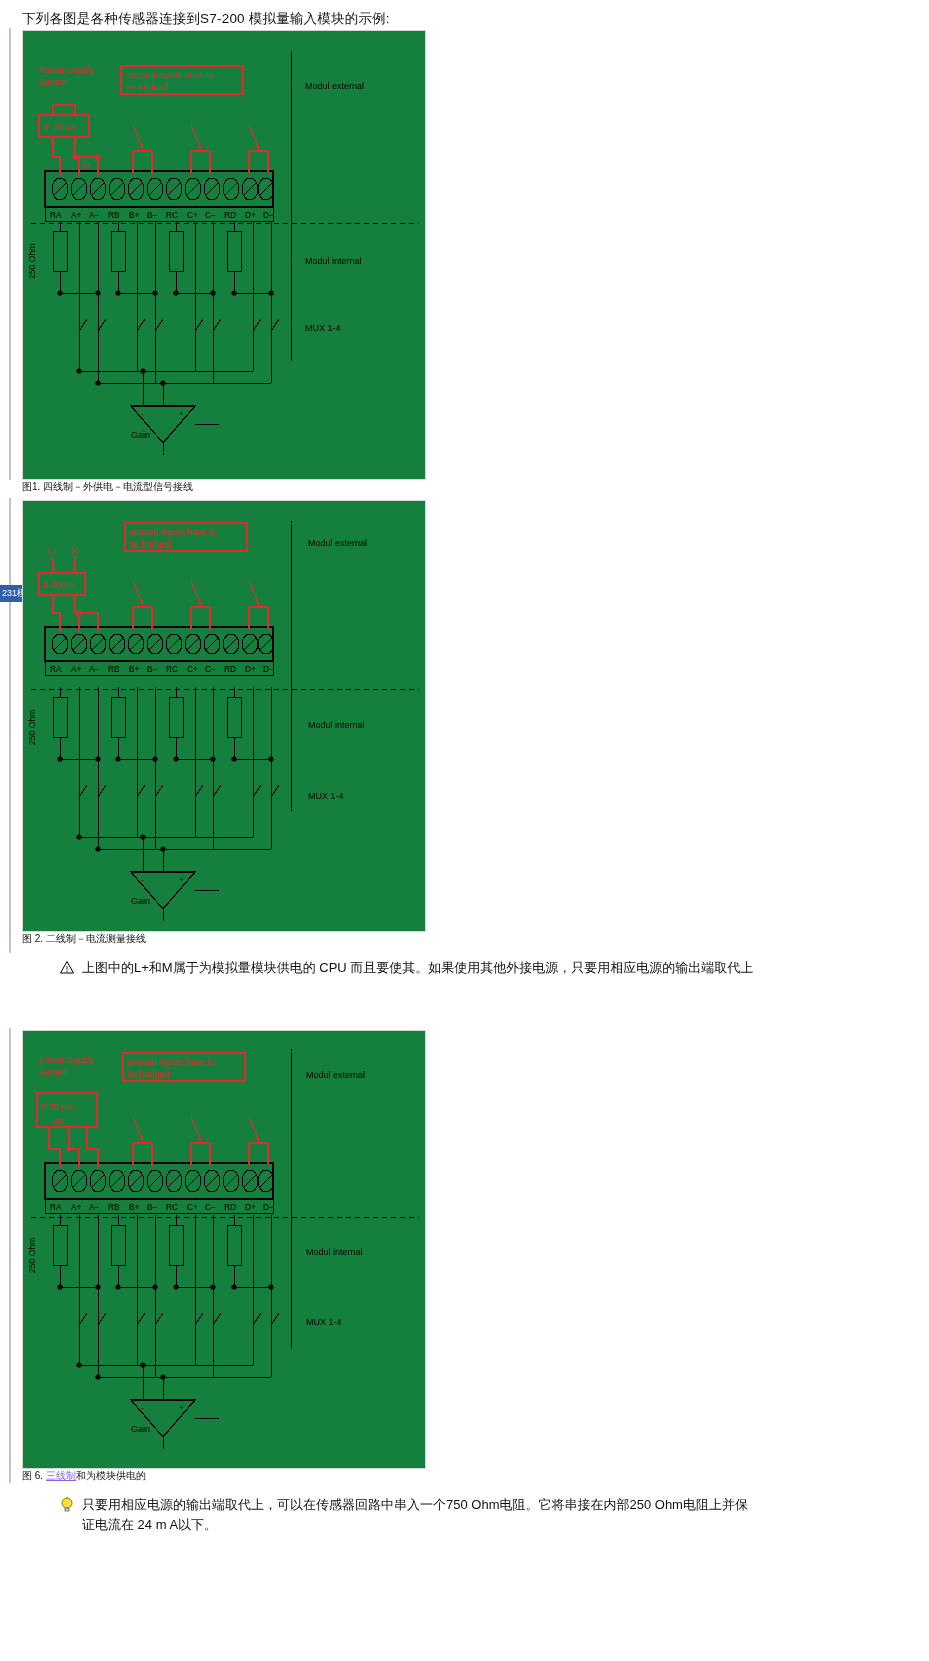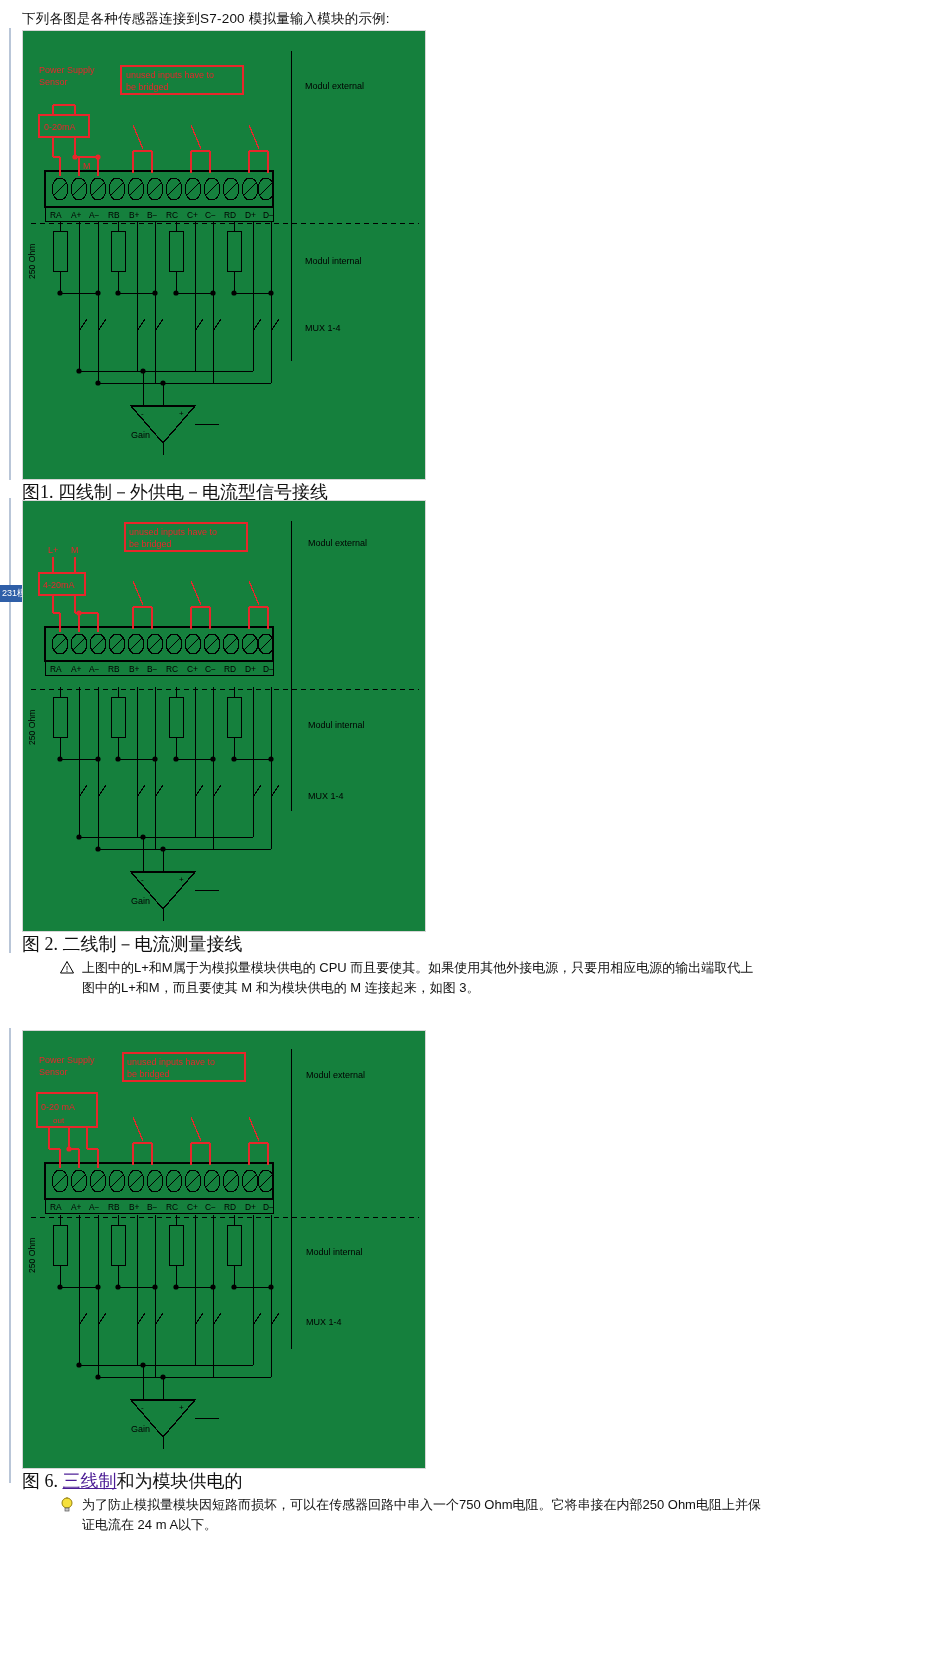--- a/index.html
+++ b/index.html
@@ -2,24 +2,24 @@
 <html><head>
 <meta charset="utf-8">
 <style>
   html,body{margin:0;padding:0;background:#ffffff;}
   body{width:929px;height:1661px;position:relative;font-family:"Liberation Sans",sans-serif;color:#000;}
   .page{position:relative;width:776px;height:1661px;overflow:hidden;border-radius:13px;}
   .intro{position:absolute;left:22px;top:10px;font-size:13.5px;color:#111;letter-spacing:0.2px;}
   .leftrule{position:absolute;left:9px;width:2px;background:#b9c6d8;}
   .sidetab{position:absolute;left:0px;top:585px;width:28px;height:17px;background:#2f5fa8;color:#fff;font-size:9px;line-height:17px;text-align:center;overflow:hidden;}
   .figbox{position:absolute;border:1px solid #d6d6d6;background:#15803d;}
-  .caption{position:absolute;font-size:18px;color:#111;font-family:Liberation Serif, serif;}
+  .caption{position:absolute;font-size:10px;color:#111;}
   .note{position:absolute;font-size:13px;color:#111;line-height:20px;}
   .note .ic{position:absolute;left:-22px;top:1px;font-size:13px;}
-  .blue{color:#4c1d95;text-decoration:underline;}
+  .blue{color:#8b5cf6;text-decoration:underline;}
   svg{display:block;}
 </style>
 </head>
 <body>
 
 <div class="page">
 
   <div class="intro">下列各图是各种传感器连接到S7-200 模拟量输入模块的示例:</div>
 
   <div class="leftrule" style="top:28px;height:452px;"></div>
@@ -372,21 +372,20 @@
     </svg>
   </div>
   <div class="caption" style="left:22px;top:932px;">图 2. 二线制－电流测量接线</div>
 
   <div class="note" style="left:82px;top:958px;width:830px;">
     <svg class="ic" width="14" height="13" viewBox="0 0 14 13" style="position:absolute;left:-22px;top:3px;">
       <polygon points="7,0.5 13.5,12 0.5,12" fill="#ffffff" stroke="#000" stroke-width="1"></polygon>
       <text x="7" y="11" font-size="9" text-anchor="middle" fill="#000" font-family="Liberation Sans, sans-serif">!</text>
     </svg>
     <div>上图中的L+和M属于为模拟量模块供电的 CPU 而且要使其。如果使用其他外接电源，只要用相应电源的输出端取代上</div>
-    <div>图中的L+和M，而且要使其 M 和为模块供电的 M 连接起来，如图 3。</div>
   </div>
 
   <div class="figbox" style="left:22px;top:1030px;width:402px;height:437px;">
     <svg width="400" height="435" viewBox="0 0 400 435">
       <g fill="none" stroke="#000" stroke-width="1" shape-rendering="crispEdges">
         <line x1="268" y1="18" x2="268" y2="318"></line>
         <line x1="8" y1="186" x2="396" y2="186" stroke-dasharray="5,4"></line>
         <rect x="22" y="132" width="228" height="36" stroke-width="1.6"></rect>
         <rect x="22" y="168" width="228" height="14"></rect>
         <g>
@@ -546,17 +545,17 @@
   <div class="caption" style="left:22px;top:1469px;">
     <span>图 6. </span><span class="blue">三线制</span><span>和为模块供电的</span>
   </div>
 
   <div class="note" style="left:82px;top:1495px;width:830px;">
     <svg class="ic" width="14" height="15" viewBox="0 0 14 15" style="position:absolute;left:-22px;top:2px;">
       <circle cx="7" cy="6" r="5" fill="#f5e03c" stroke="#8a7400" stroke-width="0.9"></circle>
       <rect x="5" y="11" width="4" height="3" fill="#c9c9c9" stroke="#555" stroke-width="0.7"></rect>
       <line x1="7" y1="0" x2="7" y2="1.4" stroke="#8a7400" stroke-width="0.8"></line>
     </svg>
-    <div>为了防止模拟量模块因短路而损坏，可以在传感器回路中串入一个750 Ohm电阻。它将串接在内部250 Ohm电阻上并保</div>
+    <div>只要用相应电源的输出端取代上，可以在传感器回路中串入一个750 Ohm电阻。它将串接在内部250 Ohm电阻上并保</div>
     <div>证电流在 24 m A以下。</div>
   </div>
 
 </div>
 
 </body></html>

